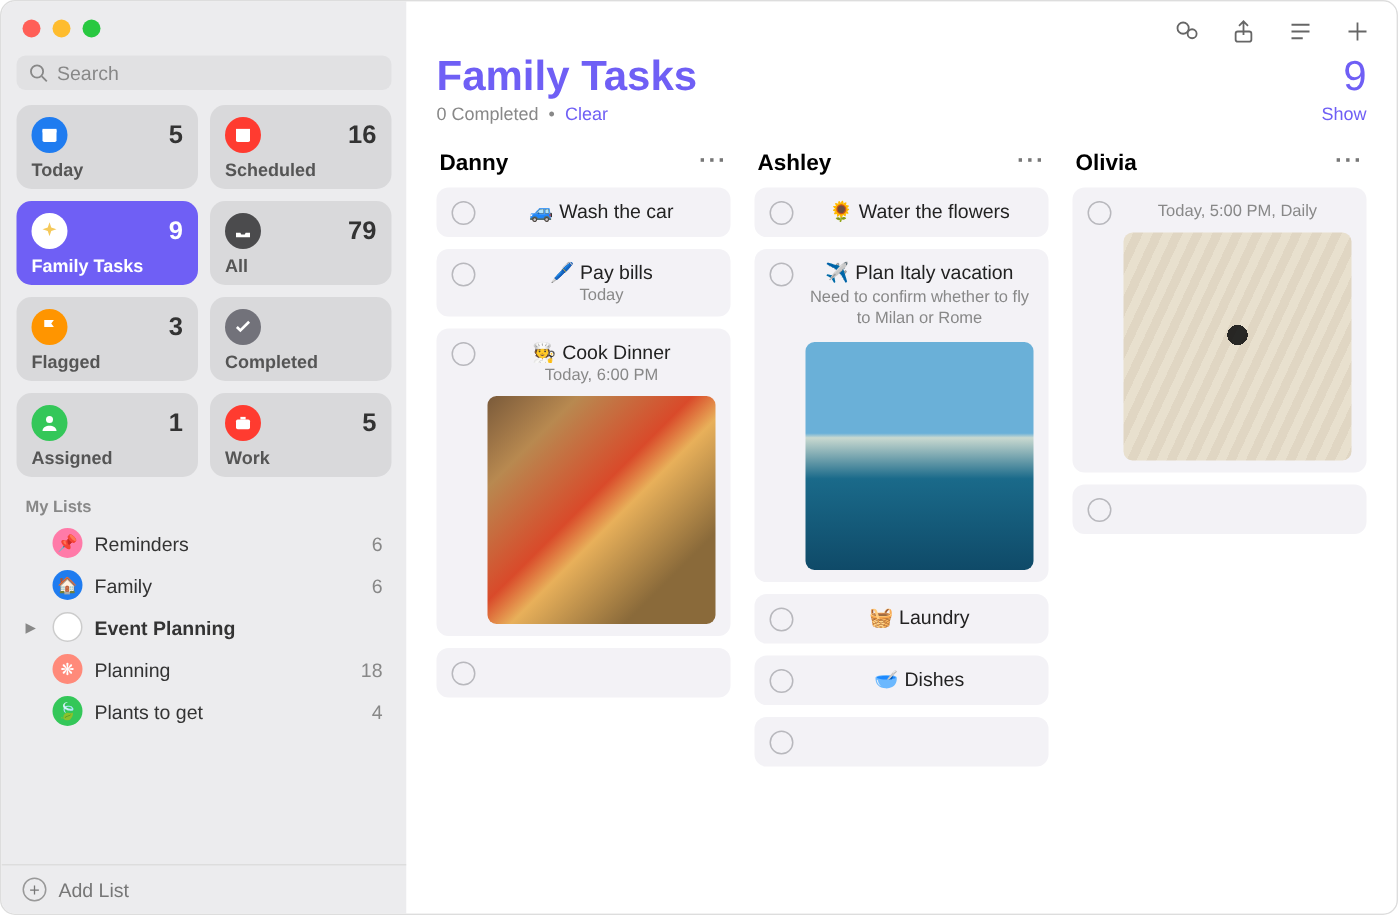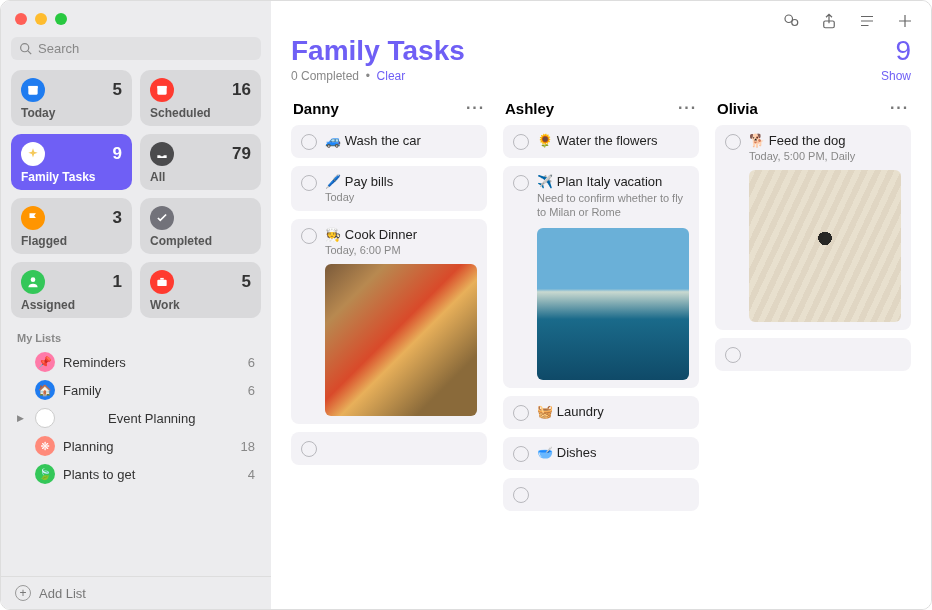--- a/index.html
+++ b/index.html
@@ -24,21 +24,21 @@
 .smart.active .smart-count { color:#fff; }
 .smart-label { font-size:12px; font-weight:600; color:#555; margin-top:4px; }
 .smart.active .smart-label { color:#fff; }
 
 .section-hdr { font-size:11px; color:#888; font-weight:600; padding:4px 16px; }
 .lists { flex:1; overflow:auto; }
 .list-row { display:flex; align-items:center; gap:8px; padding:4px 16px; font-size:13px; cursor:pointer; }
 .list-row .chev { width:10px; color:#888; font-size:9px; }
 .list-icon { width:20px; height:20px; border-radius:50%; display:flex; align-items:center; justify-content:center; font-size:11px; flex-shrink:0; }
 .list-label { flex:1; color:#333; }
-.list-row.group .list-label { font-weight:400;margin-left:45px; }
+.list-row.group .list-label { font-weight:700; }
 .list-count { color:#888; font-size:13px; }
 
 .add-list { border-top:1px solid #ddd; padding:8px 14px; display:flex; align-items:center; gap:8px; color:#777; font-size:13px; cursor:pointer; }
 .add-list .plus { width:16px;height:16px;border:1px solid #999;border-radius:50%;display:flex;align-items:center;justify-content:center;font-size:12px;line-height:1; }
 
 
 .main { flex:1; background:#fff; display:flex; flex-direction:column; height:100%; }
 .toolbar { display:flex; justify-content:flex-end; gap:18px; padding:10px 16px 4px; }
 .toolbar .tb { width:20px; height:20px; color:#666; cursor:pointer; display:flex; align-items:center; justify-content:center; }
 .toolbar svg { width:18px; height:18px; stroke:#666; fill:none; stroke-width:1.6; }
@@ -52,21 +52,21 @@
 .subrow .show { color:#6f5ff5; cursor:pointer; }
 
 .columns { display:flex; gap:16px; padding:6px 20px 20px; flex:1; overflow:auto; }
 .col { flex:1; min-width:0; }
 .col-hdr { display:flex; justify-content:space-between; align-items:flex-end; font-size:15px; font-weight:700; padding:4px 2px 8px; }
 .col-hdr .more { color:#777; font-size:16px; cursor:pointer; letter-spacing:1px;}
 
 .task { background:#f3f2f6; border-radius:8px; padding:8px 10px; margin-bottom:8px; }
 .task-row { display:flex; gap:8px; align-items:flex-start; }
 .radio { width:16px; height:16px; border:1.5px solid #b8b8bd; border-radius:50%; flex-shrink:0; margin-top:1px; cursor:pointer;}
-.task-body { flex:1; min-width:0; }
+.task-body { flex:1; min-width:0;text-align:center; }
 .task-title { font-size:13px; color:#222; }
 .task-meta { font-size:11px; color:#888; margin-top:2px; }
 .task-note { font-size:11px; color:#888; margin-top:2px; line-height:1.3;}
 .task-img { width:100%; aspect-ratio: 1/1; border-radius:6px; margin-top:8px; object-fit:cover; background:#ccc;}
 .task.empty .task-title { min-height:14px; }
 
 
 .img-dinner { background: linear-gradient(135deg,#7a5a3a 0%, #b88950 20%, #d94a2a 45%, #e8b05a 55%, #8a6a3a 80%); }
 .img-italy { background: linear-gradient(180deg,#6ab0d8 0%, #6ab0d8 40%, #c9d9d0 42%, #1a6a8a 60%, #0f4a68 100%); position:relative;}
 .img-dog { background: radial-gradient(circle at 50% 45%, #2a2a2a 0 6%, #f5f0e6 6% 100%); position:relative;}
@@ -362,21 +362,20 @@
         </div>
         <div class="col">
           <div class="col-hdr">
     <span>Olivia</span>
     <span class="more">···</span>
   </div>
           <div class="task">
       <div class="task-row">
         <div class="radio"></div>
         <div class="task-body">
-                <div class="task-title">🐕 Feed the dog</div>
                 <div class="task-meta">Today, 5:00 PM, Daily</div>
                 <div class="task-img img-dog"></div>
               </div>
       </div>
     </div>
           <div class="task empty">
       <div class="task-row">
         <div class="radio"></div>
         <div class="task-body">
                 <div class="task-title"></div>

